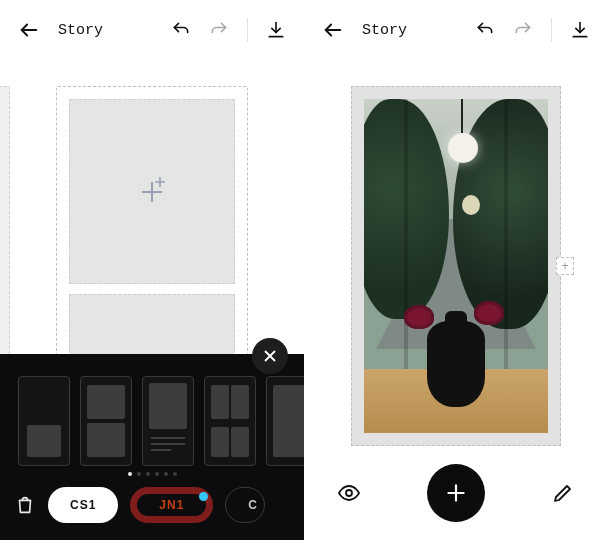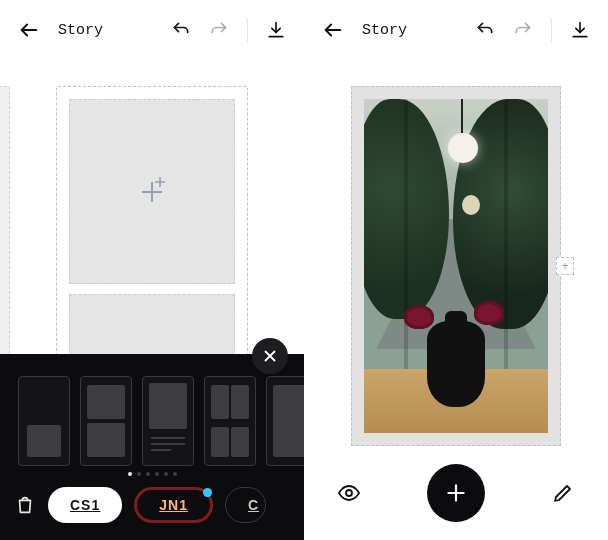--- a/index.html
+++ b/index.html
@@ -50,23 +50,23 @@
   .t4 .b4 { right: 6px; bottom: 8px; width: 18px; height: 30px; }
   
   .t5 .b1 { left: 6px; right: 6px; top: 8px; bottom: 8px; }
 
   .dots { position: absolute; top: 118px; left: 0; right: 0; display: flex; justify-content: center; gap: 5px; }
   .dots span { width: 4px; height: 4px; border-radius: 50%; background: #3d3d40; }
   .dots span.active { background: #e9e9ea; }
 
   .pillbar { position: absolute; bottom: 14px; left: 0; right: 0; height: 42px; display: flex; align-items: center; padding: 0 14px; gap: 12px; }
   .shop { width: 22px; height: 22px; color: #e9e9ea; cursor: pointer; }
-  .pill { height: 36px; border-radius: 18px; padding: 0 22px; display: flex; align-items: center; font-size: 14px; font-weight: 600; letter-spacing: 1px; cursor: pointer; position: relative; text-decoration: underline; }
+  .pill { height: 36px; border-radius: 18px; padding: 0 22px; display: flex; align-items: center; font-size: 12px; font-weight: 600; letter-spacing: 1px; cursor: pointer; position: relative; }
   .pill.sel { background: #fff; color: #111; }
-  .pill.gold { border: 3px solid #7f1d1d; color: #fdba74; background: transparent; }
+  .pill.gold { border: 7px solid #7f1d1d; color: #c2410c; background: transparent; }
   .pill .dotmark { position: absolute; top: -2px; right: -2px; width: 9px; height: 9px; border-radius: 50%; background: #33c8ff; }
   .pill.cut { border: 1px solid #3a3a3c; color: #c9c9c9; background: transparent; padding-right: 6px; }
 
   
   .r-canvas { position: absolute; top: 86px; left: 0; right: 0; display: flex; justify-content: center; }
   .r-card { width: 210px; height: 360px; border: 1px dashed #bfbfbf; padding: 12px; background: #e2e2e2; position: relative; }
   .photo { width: 100%; height: 100%; background: #8aa193; position: relative; overflow: hidden; }
   .r-add { position: absolute; right: -14px; top: 50%; transform: translateY(-50%); width: 18px; height: 18px; border: 1px dashed #bfbfbf; background: #fff; color: #a0a0a0; font-size: 12px; line-height: 16px; text-align: center; cursor: pointer; }
 
   

